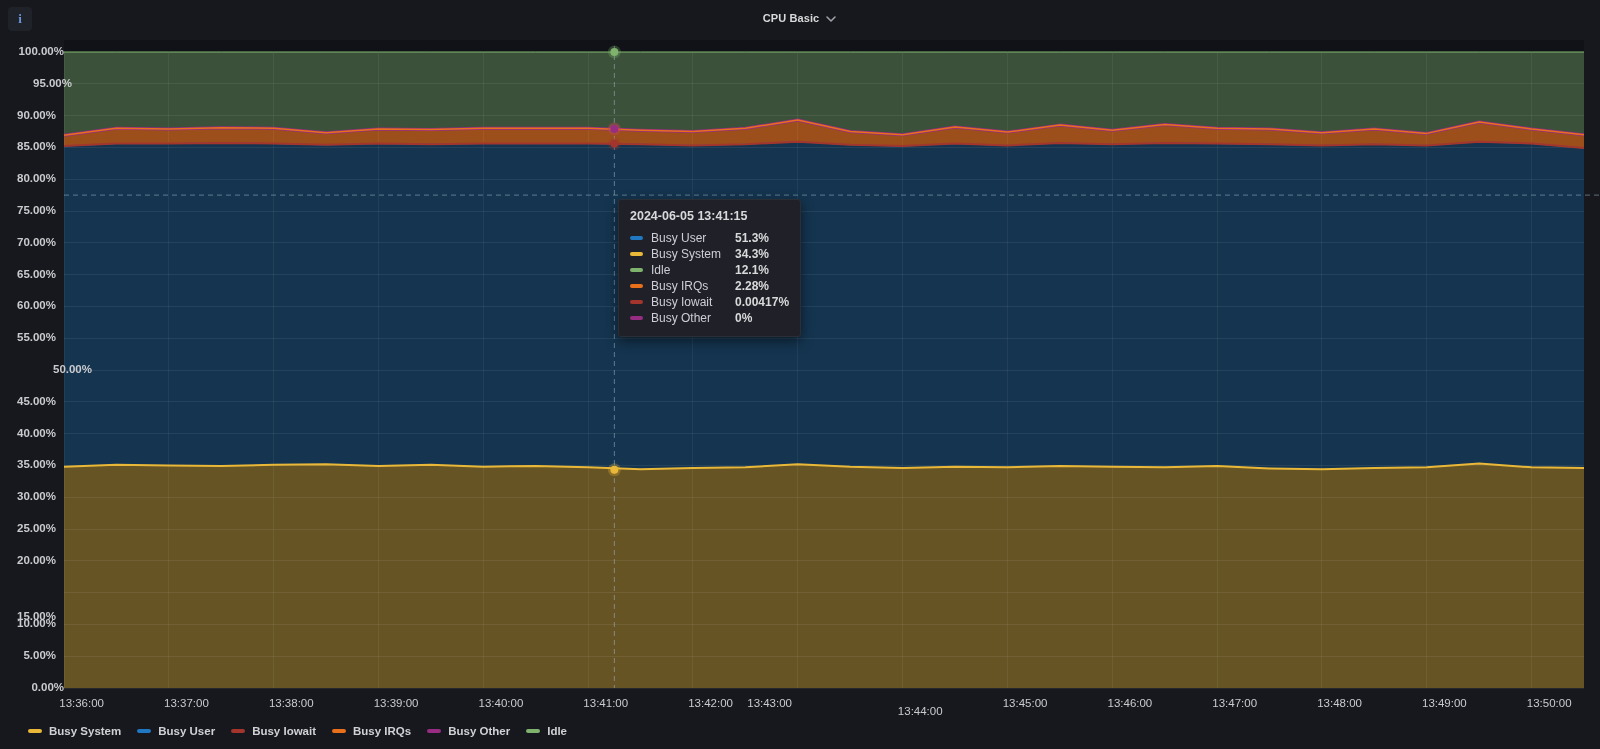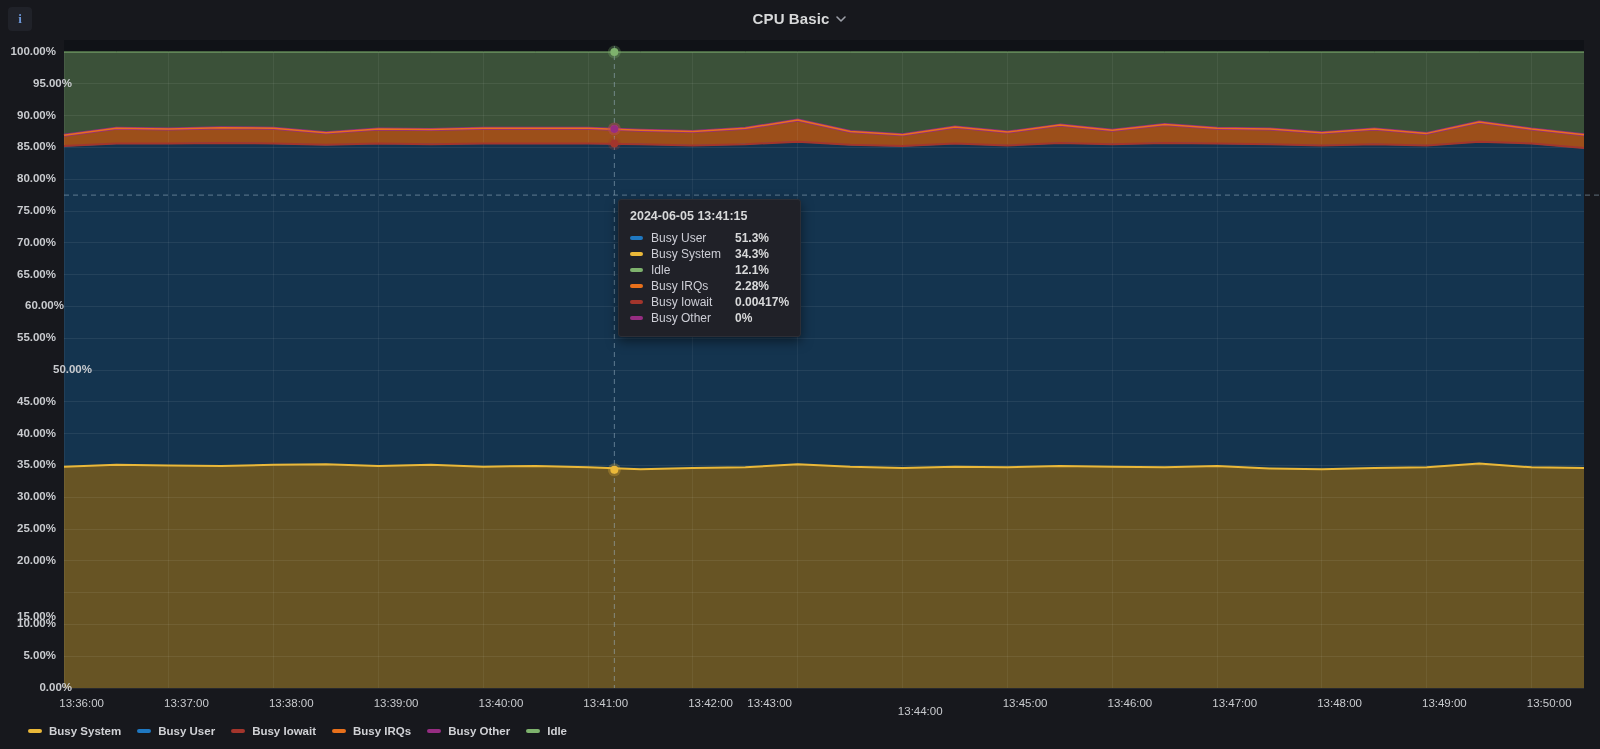--- a/index.html
+++ b/index.html
@@ -3,21 +3,21 @@
 <meta charset="utf-8">
 <style>
   html,body{margin:0;padding:0;background:#101114;}
   .panel{position:relative;width:1600px;height:749px;background:#17181D;overflow:hidden;
          font-family:"Liberation Sans",sans-serif;}
   .info-corner{position:absolute;left:8px;top:7px;width:24px;height:24px;background:#202229;
                border-radius:4px;display:flex;align-items:center;justify-content:center;}
   .info-corner span{color:#6B96D6;font-size:13px;font-weight:700;font-family:"Liberation Serif",serif;}
   .header{position:absolute;left:0;top:0;width:100%;height:36px;display:flex;align-items:center;
           justify-content:center;gap:6px;}
-  .title{color:#D8D9DA;font-size:15px;font-weight:700;letter-spacing:.1px;cursor:pointer;}
+  .title{color:#D8D9DA;font-size:11px;font-weight:700;letter-spacing:.1px;cursor:pointer;}
   .chev{margin-top:2px;}
   #chart-svg{position:absolute;left:0;top:0;}
   .ylab{position:absolute;width:56px;text-align:right;font-size:11.5px;font-weight:600;color:#C9CBCF;}
   .xlab{position:absolute;width:80px;text-align:right;font-size:11.5px;font-weight:400;color:#C9CBCF;}
   #legend{position:absolute;left:28px;top:725px;display:flex;align-items:center;gap:16px;}
   .leg-item{display:flex;align-items:center;cursor:pointer;}
   .leg-swatch{width:14px;height:4px;border-radius:2px;margin-right:7px;}
   .leg-label{font-size:11.5px;font-weight:600;color:#D0D1D5;}
   #tooltip{position:absolute;left:618px;top:199px;min-width:152px;background:#202128;
            border:1px solid #2C2E36;border-radius:3px;padding:9px 11px 10px 11px;
@@ -108,41 +108,41 @@
         <circle cx="614.3448275862069" cy="128.95600000000002" r="6.5" fill="#E8701B" fill-opacity="0.28"></circle>
         <circle cx="614.3448275862069" cy="128.95600000000002" r="4" fill="#E8701B"></circle>
         <circle cx="614.3448275862069" cy="128.95600000000002" r="6.5" fill="#962D82" fill-opacity="0.28"></circle>
         <circle cx="614.3448275862069" cy="128.95600000000002" r="4" fill="#962D82"></circle>
         <circle cx="614.3448275862069" cy="52" r="6.5" fill="#7EB26D" fill-opacity="0.28"></circle>
         <circle cx="614.3448275862069" cy="52" r="4" fill="#7EB26D"></circle>
       </g>
     </svg>
 
   <div id="ylabels">
-      <div class="ylab" style="left: 16px; top: 681px;">0.00%</div>
+      <div class="ylab" style="left: 8px; top: 681px;">0.00%</div>
       <div class="ylab" style="left: 0px; top: 649.2px;">5.00%</div>
       <div class="ylab" style="left: 0px; top: 617.4px;">10.00%</div>
       <div class="ylab" style="left: 0px; top: 585.6px; margin-top: 24px;">15.00%</div>
       <div class="ylab" style="left: 0px; top: 553.8px;">20.00%</div>
       <div class="ylab" style="left: 0px; top: 522px;">25.00%</div>
       <div class="ylab" style="left: 0px; top: 490.2px;">30.00%</div>
       <div class="ylab" style="left: 0px; top: 458.4px;">35.00%</div>
       <div class="ylab" style="left: 0px; top: 426.6px;">40.00%</div>
       <div class="ylab" style="left: 0px; top: 394.8px;">45.00%</div>
       <div class="ylab" style="left: 0px; top: 363px; margin-left: 36px;">50.00%</div>
       <div class="ylab" style="left: 0px; top: 331.2px;">55.00%</div>
-      <div class="ylab" style="left: 8px; top: 299.4px;">60.00%</div>
+      <div class="ylab" style="left: 0px; top: 299.4px;">60.00%</div>
       <div class="ylab" style="left: 0px; top: 267.6px;">65.00%</div>
       <div class="ylab" style="left: 0px; top: 235.8px;">70.00%</div>
       <div class="ylab" style="left: 0px; top: 204px;">75.00%</div>
       <div class="ylab" style="left: 0px; top: 172.2px;">80.00%</div>
       <div class="ylab" style="left: 0px; top: 140.4px;">85.00%</div>
       <div class="ylab" style="left: 0px; top: 108.6px;">90.00%</div>
       <div class="ylab" style="left: 16px; top: 76.8px;">95.00%</div>
-      <div class="ylab" style="left: 0px; top: 45px;">100.00%</div>
+      <div class="ylab" style="left: 8px; top: 45px;">100.00%</div>
     </div>
   <div id="xlabels">
       <div class="xlab" style="left: 24px; top: 697px;">13:36:00</div>
       <div class="xlab" style="left: 128.828px; top: 697px;">13:37:00</div>
       <div class="xlab" style="left: 233.655px; top: 697px;">13:38:00</div>
       <div class="xlab" style="left: 338.483px; top: 697px;">13:39:00</div>
       <div class="xlab" style="left: 443.31px; top: 697px;">13:40:00</div>
       <div class="xlab" style="left: 548.138px; top: 697px;">13:41:00</div>
       <div class="xlab" style="left: 652.966px; top: 697px;">13:42:00</div>
       <div class="xlab" style="left: 712px; top: 697px;">13:43:00</div>

